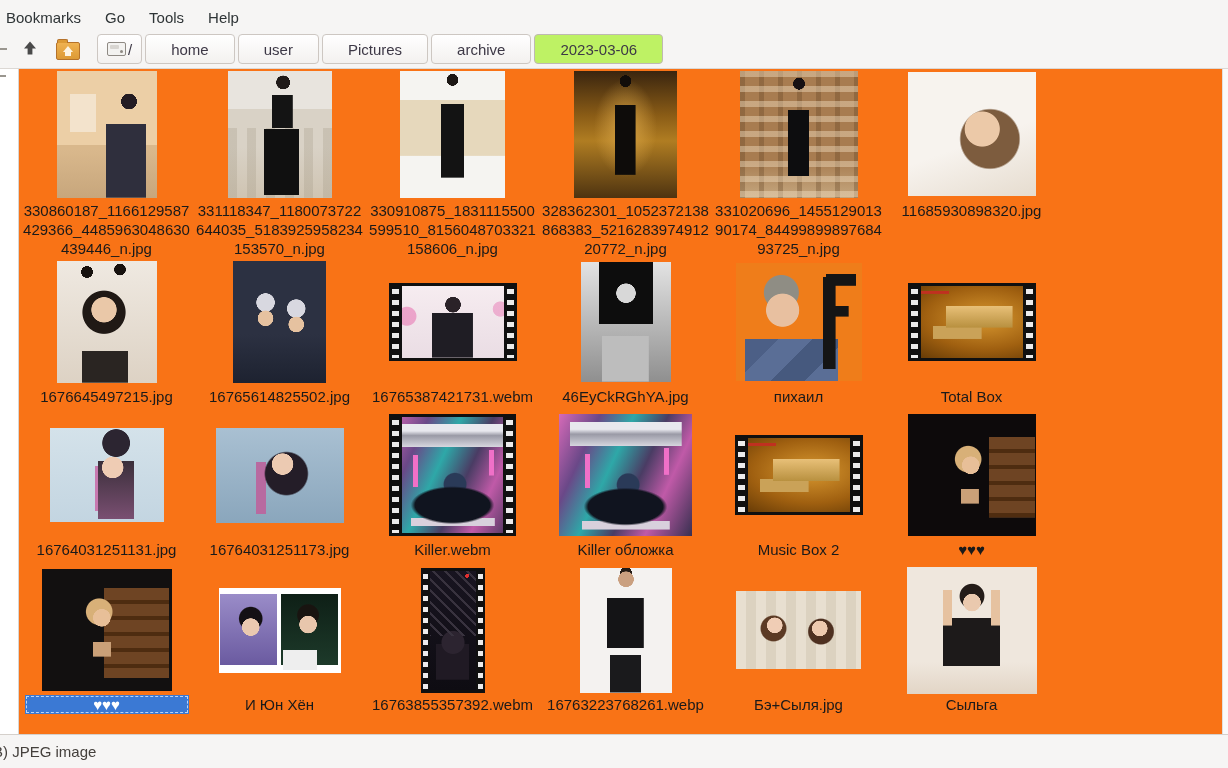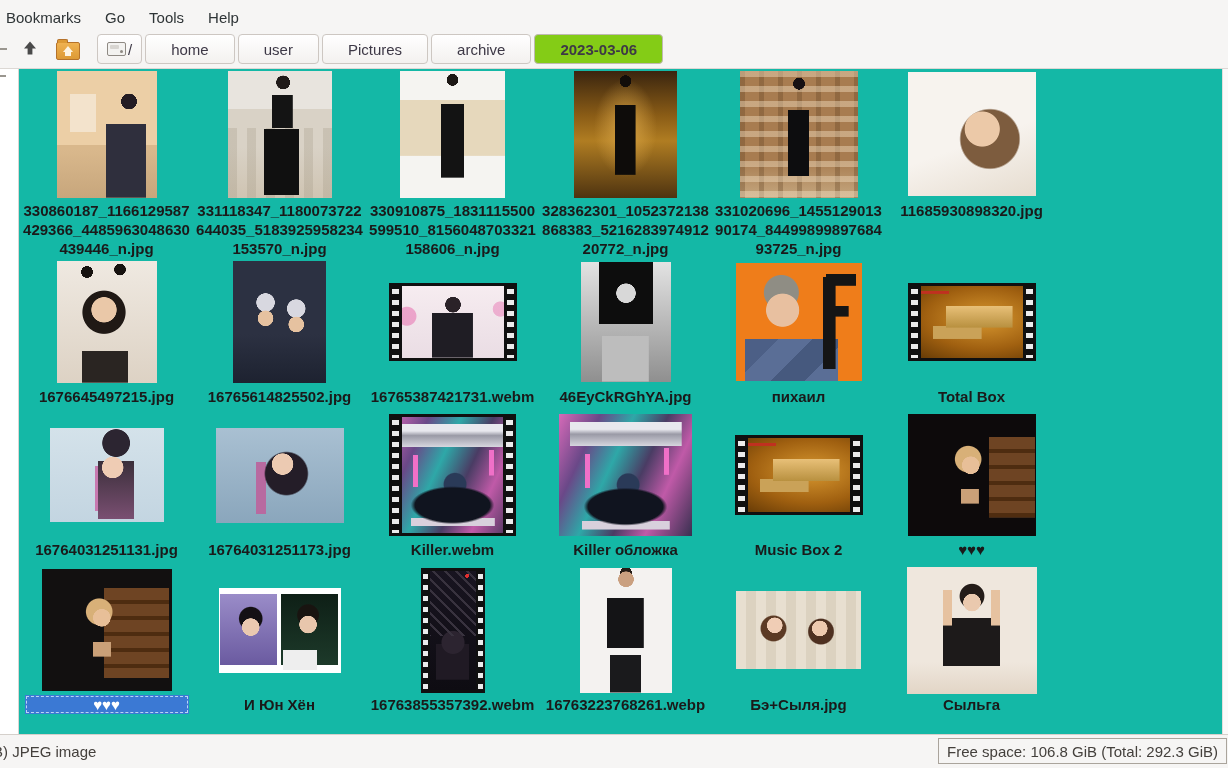--- a/index.html
+++ b/index.html
@@ -28,32 +28,32 @@
     margin-left:8px;border-radius:4px;
   }
   .pathbar{display:flex;align-items:center;margin-left:14px;gap:3px;}
   .pbtn{
     height:30px;display:flex;align-items:center;justify-content:center;
     background:linear-gradient(#ffffff,#f3f1ef);
     border:1px solid #cdc7c2;border-radius:4px;
     padding:0 25px;color:#3d3846;box-sizing:border-box;
   }
   .pbtn.root{padding:0 9px;gap:2px;}
-  .pbtn.active{background:#84cc16;border-color:#bfb9b2;font-weight:bold;}
+  .pbtn.active{background:#bef264;border-color:#bfb9b2;}
   
   .drive{width:17px;height:12px;background:#f3f2f0;border:1px solid #8f8a84;border-radius:2px;position:relative;}
   .drive::after{content:"";position:absolute;right:2px;bottom:2px;width:3px;height:3px;border-radius:50%;background:#8f8a84;}
   .drive::before{content:"";position:absolute;left:2px;top:2px;width:9px;height:4px;background:#d8d5d1;border-radius:1px;}
   
   .homefolder{width:22px;height:16px;background:linear-gradient(#efb251,#dd9a35);border:1px solid #b5722a;border-radius:2px;position:relative;margin-top:3px;}
   .homefolder::before{content:"";position:absolute;top:-4px;left:0;width:9px;height:3px;background:#dd9a35;border:1px solid #b5722a;border-bottom:none;border-radius:2px 2px 0 0;}
   .homefolder::after{content:"";position:absolute;left:6px;top:3px;width:0;height:0;border-left:5px solid transparent;border-right:5px solid transparent;border-bottom:6px solid #fdf4e3;}
   .homefolder .base{position:absolute;left:8px;top:9px;width:6px;height:4px;background:#fdf4e3;}
   
-  .content{position:absolute;top:69px;left:0;right:0;bottom:33px;background:#14b8a6;overflow:hidden;font-weight:bold;}
+  .content{position:absolute;top:69px;left:0;right:0;bottom:33px;background:#f97316;overflow:hidden;}
   .sidepane{position:absolute;top:0;left:0;bottom:0;width:18px;background:#ffffff;border-right:1px solid #d9d6d2;}
   .pane-dash{position:absolute;left:0;top:6px;width:6px;height:2px;background:#9a968f;}
   .scrolltrough{position:absolute;top:0;right:0;bottom:0;width:5px;background:#fbfafa;border-left:1px solid #e2dfdc;}
   .grid{
     position:absolute;left:20px;top:1px;
     display:grid;grid-template-columns:repeat(6,173px);
     grid-template-rows:190px 153px 155px 162px;
   }
   .cell{display:flex;flex-direction:column;align-items:center;}
   .twrap{width:100%;display:flex;align-items:center;justify-content:center;}
@@ -466,14 +466,13 @@
       <div class="label">
           <span class="ltext">Сыльга</span>
         </div>
     </div>
 
   </div>
 </div>
 
 <div class="statusbar">
   <span class="status-left">B) JPEG image</span>
-  <span class="freespace">Free space: 106.8 GiB (Total: 292.3 GiB)</span>
 </div>
 
 </body></html>

